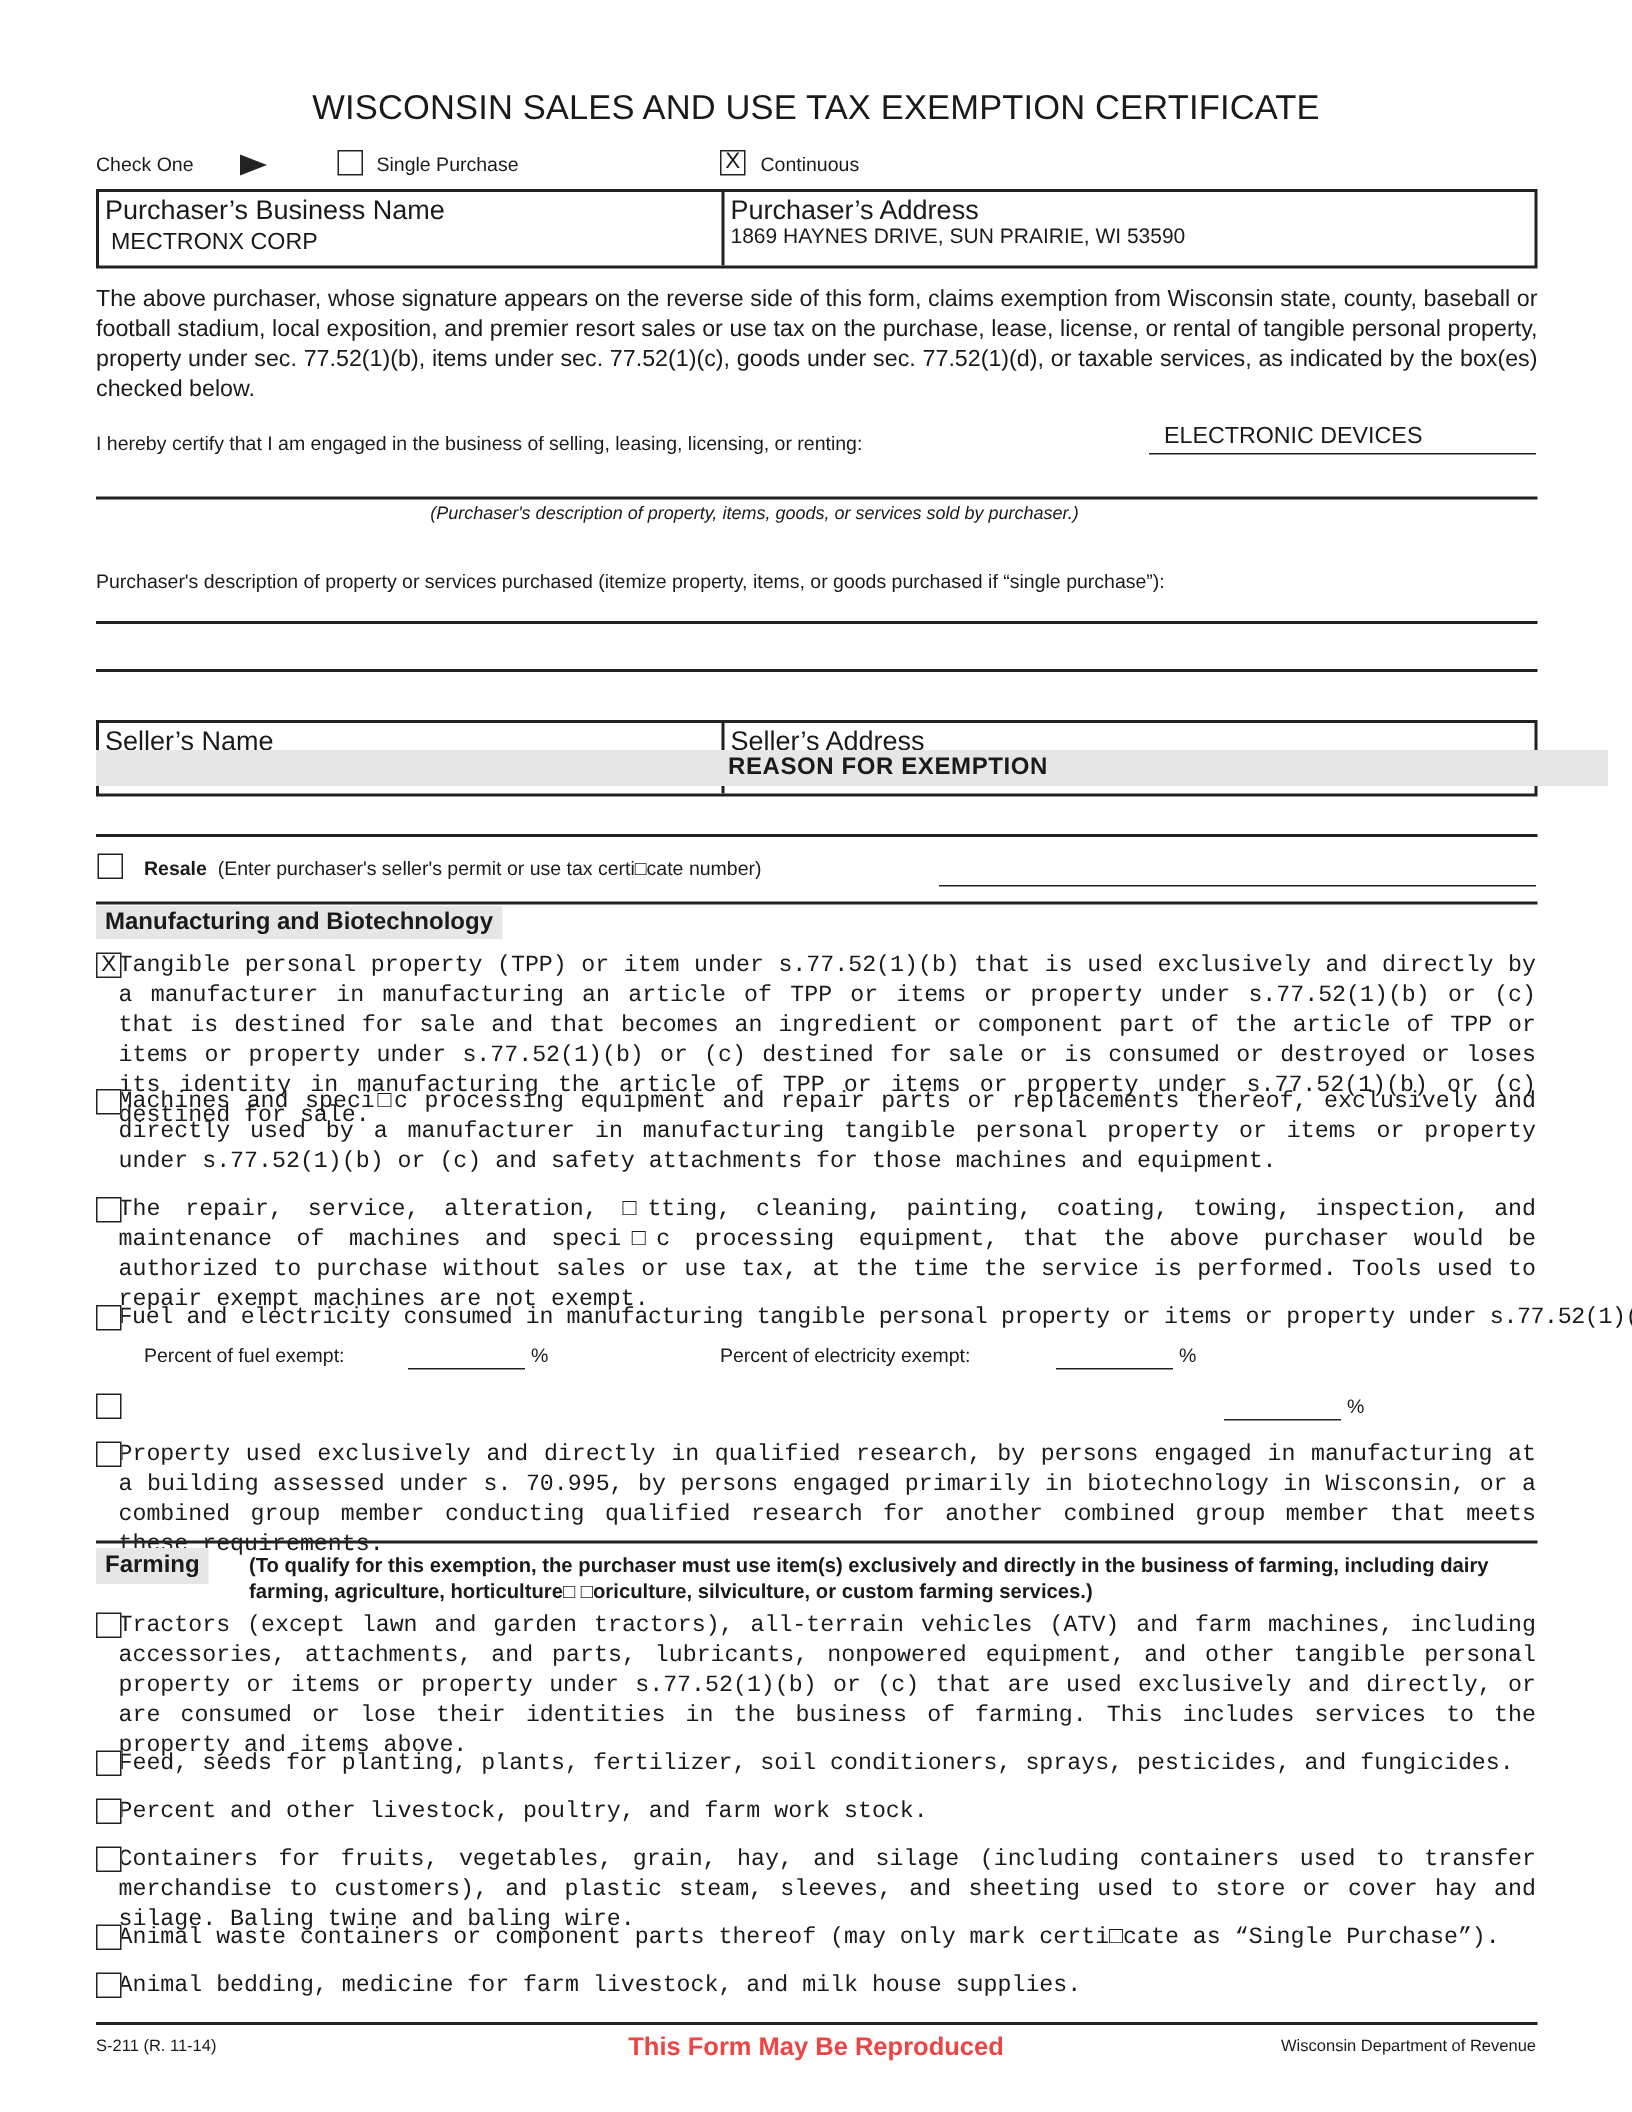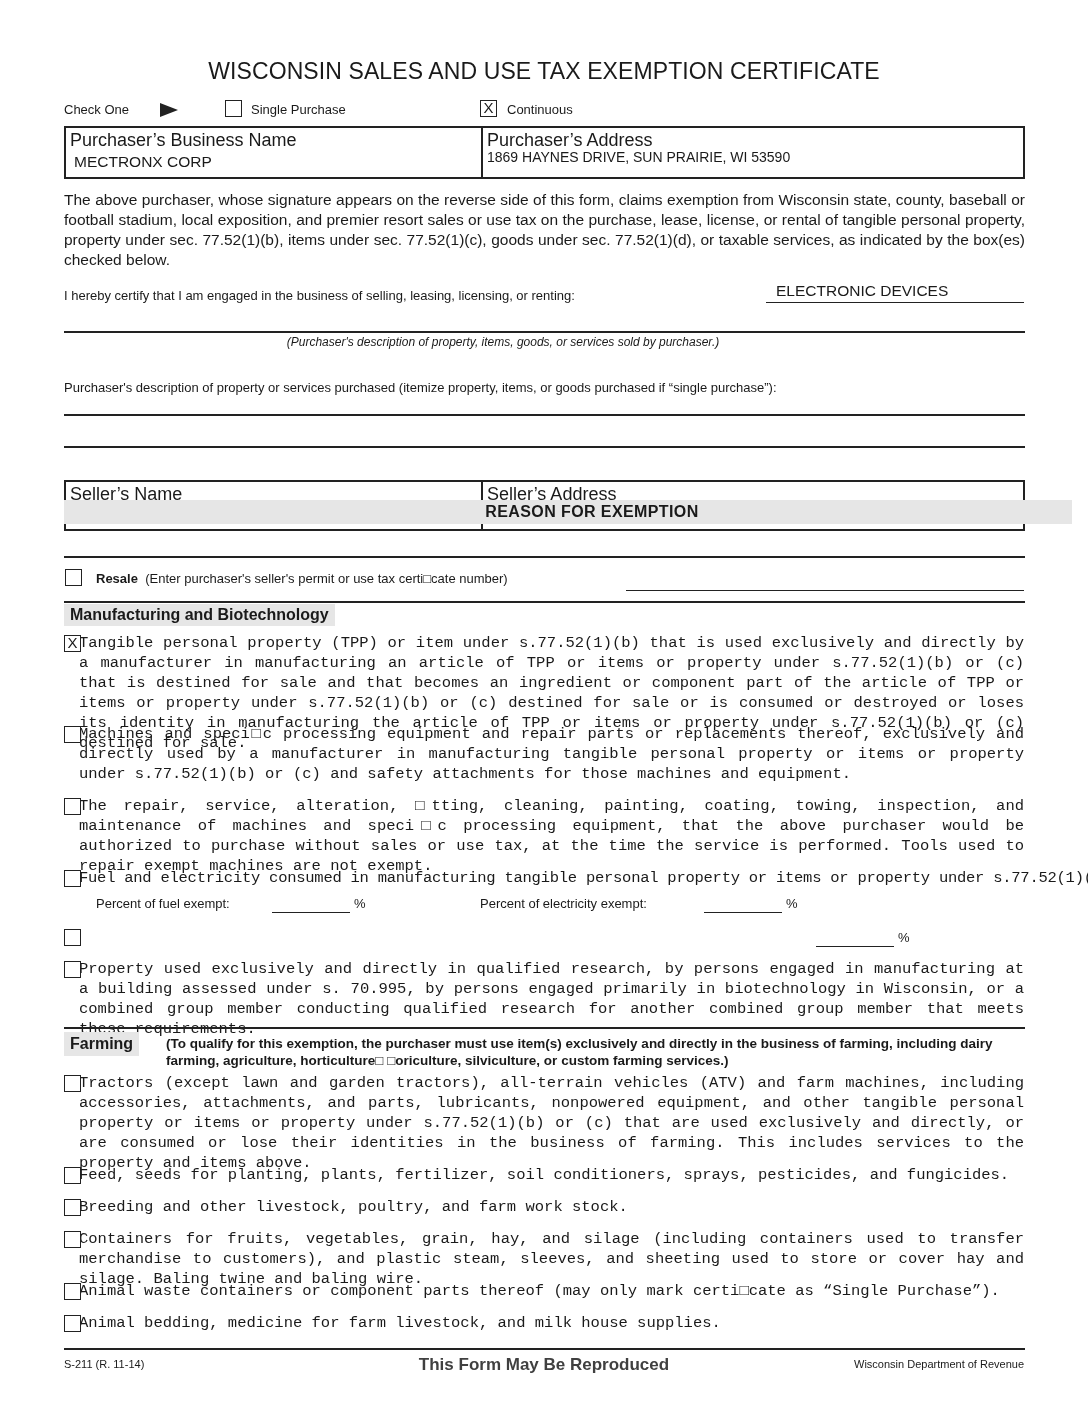--- a/index.html
+++ b/index.html
@@ -128,35 +128,35 @@
   <div class="txt" style="text-align-last:left;">Tractors (except lawn and garden tractors), all-terrain vehicles (ATV) and farm machines, including accessories, attachments, and parts, lubricants, nonpowered equipment, and other tangible personal property or items or property under s.77.52(1)(b) or (c) that are used exclusively and directly, or are consumed or lose their identities in the business of farming. This includes services to the property and items above.</div>
 </div>
 
 <div class="item" style="top:1165px;">
   <div class="cb"></div>
   <div class="txt" style="text-align:left;">Feed, seeds for planting, plants, fertilizer, soil conditioners, sprays, pesticides, and fungicides.</div>
 </div>
 
 <div class="item" style="top:1197px;">
   <div class="cb"></div>
-  <div class="txt" style="text-align:left;">Breeding and other livestock, poultry, and farm work stock.</div>
+  <div class="txt" style="text-align:left;">Percent and other livestock, poultry, and farm work stock.</div>
 </div>
 
 <div class="item" style="top:1229px;">
   <div class="cb"></div>
   <div class="txt">Containers for fruits, vegetables, grain, hay, and silage (including containers used to transfer merchandise to customers), and plastic steam, sleeves, and sheeting used to store or cover hay and silage. Baling twine and baling wire.</div>
 </div>
 
 <div class="item" style="top:1281px;">
   <div class="cb"></div>
   <div class="txt" style="text-align:left;">Animal waste containers or component parts thereof (may only mark certi□cate as “Single Purchase”).</div>
 </div>
 
 <div class="item" style="top:1313px;">
   <div class="cb"></div>
   <div class="txt" style="text-align:left;">Animal bedding, medicine for farm livestock, and milk house supplies.</div>
 </div>
 
 <div class="hr" style="left:64px;top:1348px;width:961px;"></div>
 
 <div class="footer" style="left:64px;top:1358px;">S-211 (R. 11-14)</div>
-<div class="footer" style="left:0;width:1088px;top:1355px;text-align:center;font-size:17px;font-weight:bold;color:#404040;">This Form May Be Reproduced</div>
+<div class="footer" style="left:0;width:1088px;top:1355px;text-align:center;font-size:17px;font-weight:bold;color:#ef4444;">This Form May Be Reproduced</div>
 <div class="footer" style="right:64px;top:1358px;">Wisconsin Department of Revenue</div>
 
 </body></html>

